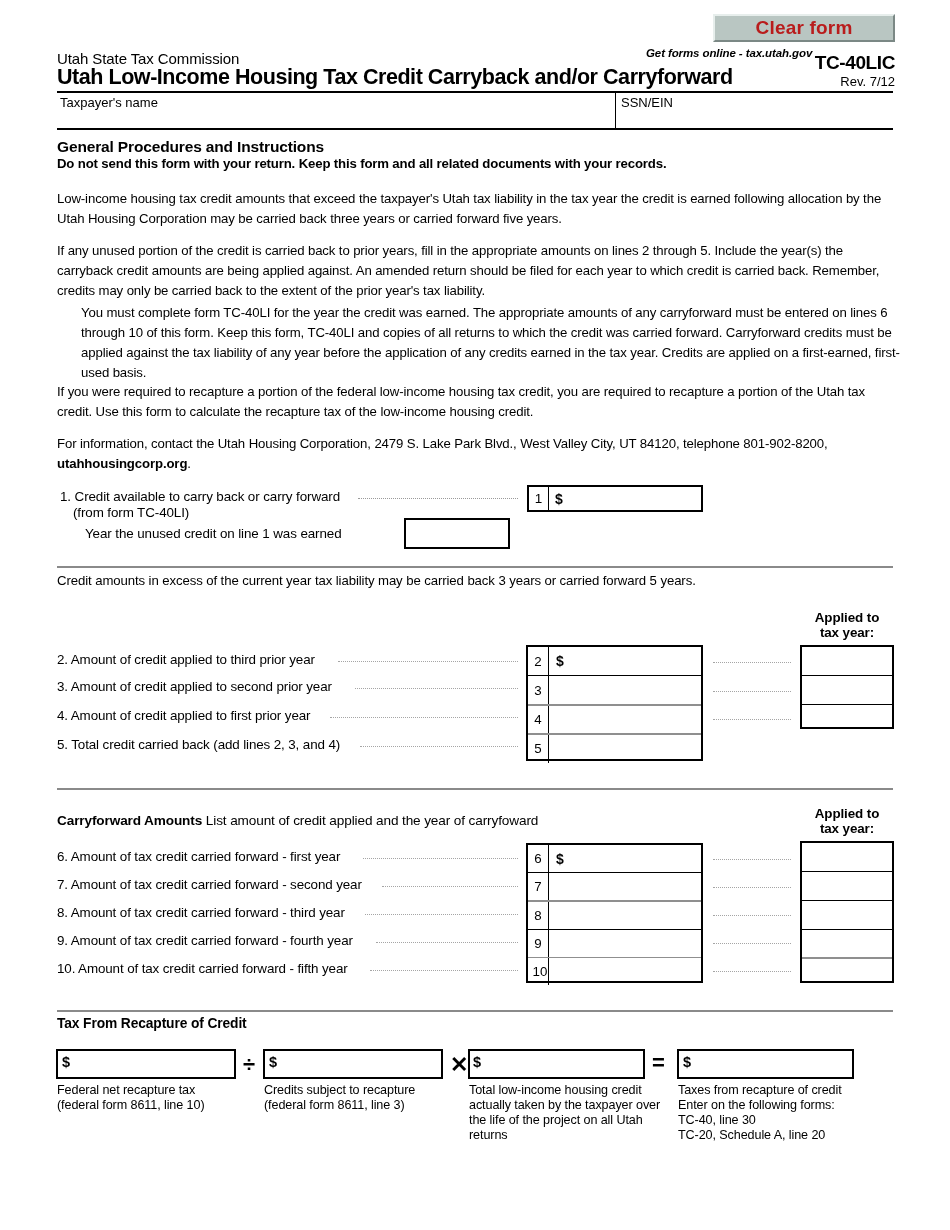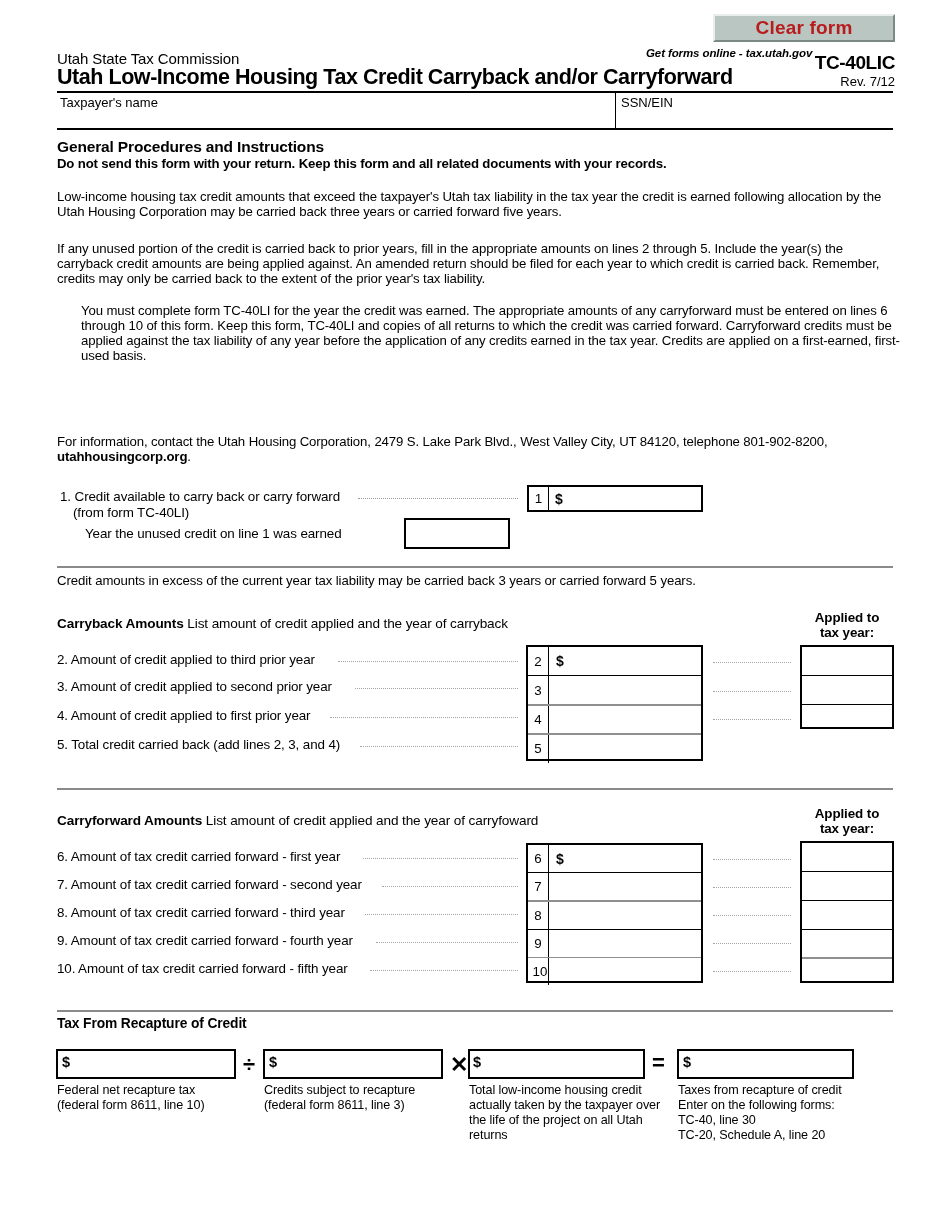--- a/index.html
+++ b/index.html
@@ -38,21 +38,21 @@
 
   #hdr-rule-top{left:57px;top:91px;width:836px;}
   #hdr-rule-bot{left:57px;top:128px;width:836px;}
   #ssn-divider{left:615px;top:93px;width:1px;height:35px;background:#000;}
   #taxpayer-label{left:60px;top:95px;font-size:13px;}
   #ssn-label{left:621px;top:95px;font-size:13px;}
 
   
   #gen-head{left:57px;top:138px;font-size:15.5px;font-weight:bold;letter-spacing:-.15px;}
   #gen-sub{left:57px;top:156px;font-size:13.2px;font-weight:bold;letter-spacing:-.15px;}
-  .para{left:57px;width:840px;font-size:13.2px;line-height:15px;letter-spacing:-.12px;}
+  .para{left:57px;width:840px;font-size:13.2px;line-height:20px;letter-spacing:-.12px;}
   #p1{top:189px;}
   #p2{top:241px;}
   #p3{top:303px;margin-left:24px;}
   #p4{top:382px;}
   #p5{top:434px;}
   #p5 b{font-weight:bold;}
 
   
   #l1-text{left:60px;top:489px;font-size:13.4px;letter-spacing:-.1px;}
   #l1-sub{left:73px;top:505px;font-size:13.4px;letter-spacing:-.1px;}
@@ -129,35 +129,35 @@
   <div class="abs" style="left:57px;top:96px;width:556px;height:31px;"></div>
   <div class="abs" style="left:617px;top:96px;width:276px;height:31px;"></div>
   <div class="abs rule-thick" id="hdr-rule-bot"></div>
 
   <div class="abs" id="gen-head">General Procedures and Instructions</div>
   <div class="abs" id="gen-sub">Do not send this form with your return. Keep this form and all related documents with your records.</div>
 
   <div class="abs para" id="p1">Low-income housing tax credit amounts that exceed the taxpayer's Utah tax liability in the tax year the credit is earned following allocation by the Utah Housing Corporation may be carried back three years or carried forward five years.</div>
   <div class="abs para" id="p2">If any unused portion of the credit is carried back to prior years, fill in the appropriate amounts on lines 2 through 5. Include the year(s) the carryback credit amounts are being applied against. An amended return should be filed for each year to which credit is carried back. Remember, credits may only be carried back to the extent of the prior year's tax liability.</div>
   <div class="abs para" id="p3">You must complete form TC-40LI for the year the credit was earned. The appropriate amounts of any carryforward must be entered on lines 6 through 10 of this form. Keep this form, TC-40LI and copies of all returns to which the credit was carried forward. Carryforward credits must be applied against the tax liability of any year before the application of any credits earned in the tax year. Credits are applied on a first-earned, first-used basis.</div>
+  <div class="abs para" id="p4">If you were required to recapture a portion of the federal low-income housing tax credit, you are required to recapture a portion of the Utah tax credit. Use this form to calculate the recapture tax of the low-income housing credit.</div>
   <div class="abs para" id="p5"><span>For information, contact the Utah Housing Corporation, 2479 S. Lake Park Blvd., West Valley City, UT 84120, telephone 801-902-8200, </span><b>utahhousingcorp.org</b><span>.</span></div>
 
   <div class="abs" id="l1-text">1. Credit available to carry back or carry forward</div>
   <div class="abs" id="l1-sub">(from form TC-40LI)</div>
   <div class="abs leader" id="l1-leader"></div>
   <div class="abs" id="l1-box"></div>
   <div class="abs" id="l1-num">1</div>
   <div class="abs" id="l1-dollar">$</div>
   <div class="abs" id="l1-year-text">Year the unused credit on line 1 was earned</div>
   <div class="abs" id="l1-year-box"></div>
 
   <div class="abs rule-gray" id="rule-after-l1"></div>
   <div class="abs" id="note-italic">Credit amounts in excess of the current year tax liability may be carried back 3 years or carried forward 5 years.</div>
 
-  <div class="abs sec-head" id="cb-head"><b>Carryback Amounts</b><span> List amount of credit applied and the year of carryback</span></div>
   <div class="abs applied-label" id="cb-applied">
     <div>Applied to</div>
     <div>tax year:</div>
   </div>
 
   <div class="abs line-label" style="left:57px;top:652px;">2. Amount of credit applied to third prior year</div>
   <div class="abs leader" style="left:338px;top:660px;width:180px;"></div>
   <div class="abs line-label" style="left:57px;top:679px;">3. Amount of credit applied to second prior year</div>
   <div class="abs leader" style="left:355px;top:687px;width:163px;"></div>
   <div class="abs line-label" style="left:57px;top:708px;">4. Amount of credit applied to first prior year</div>

